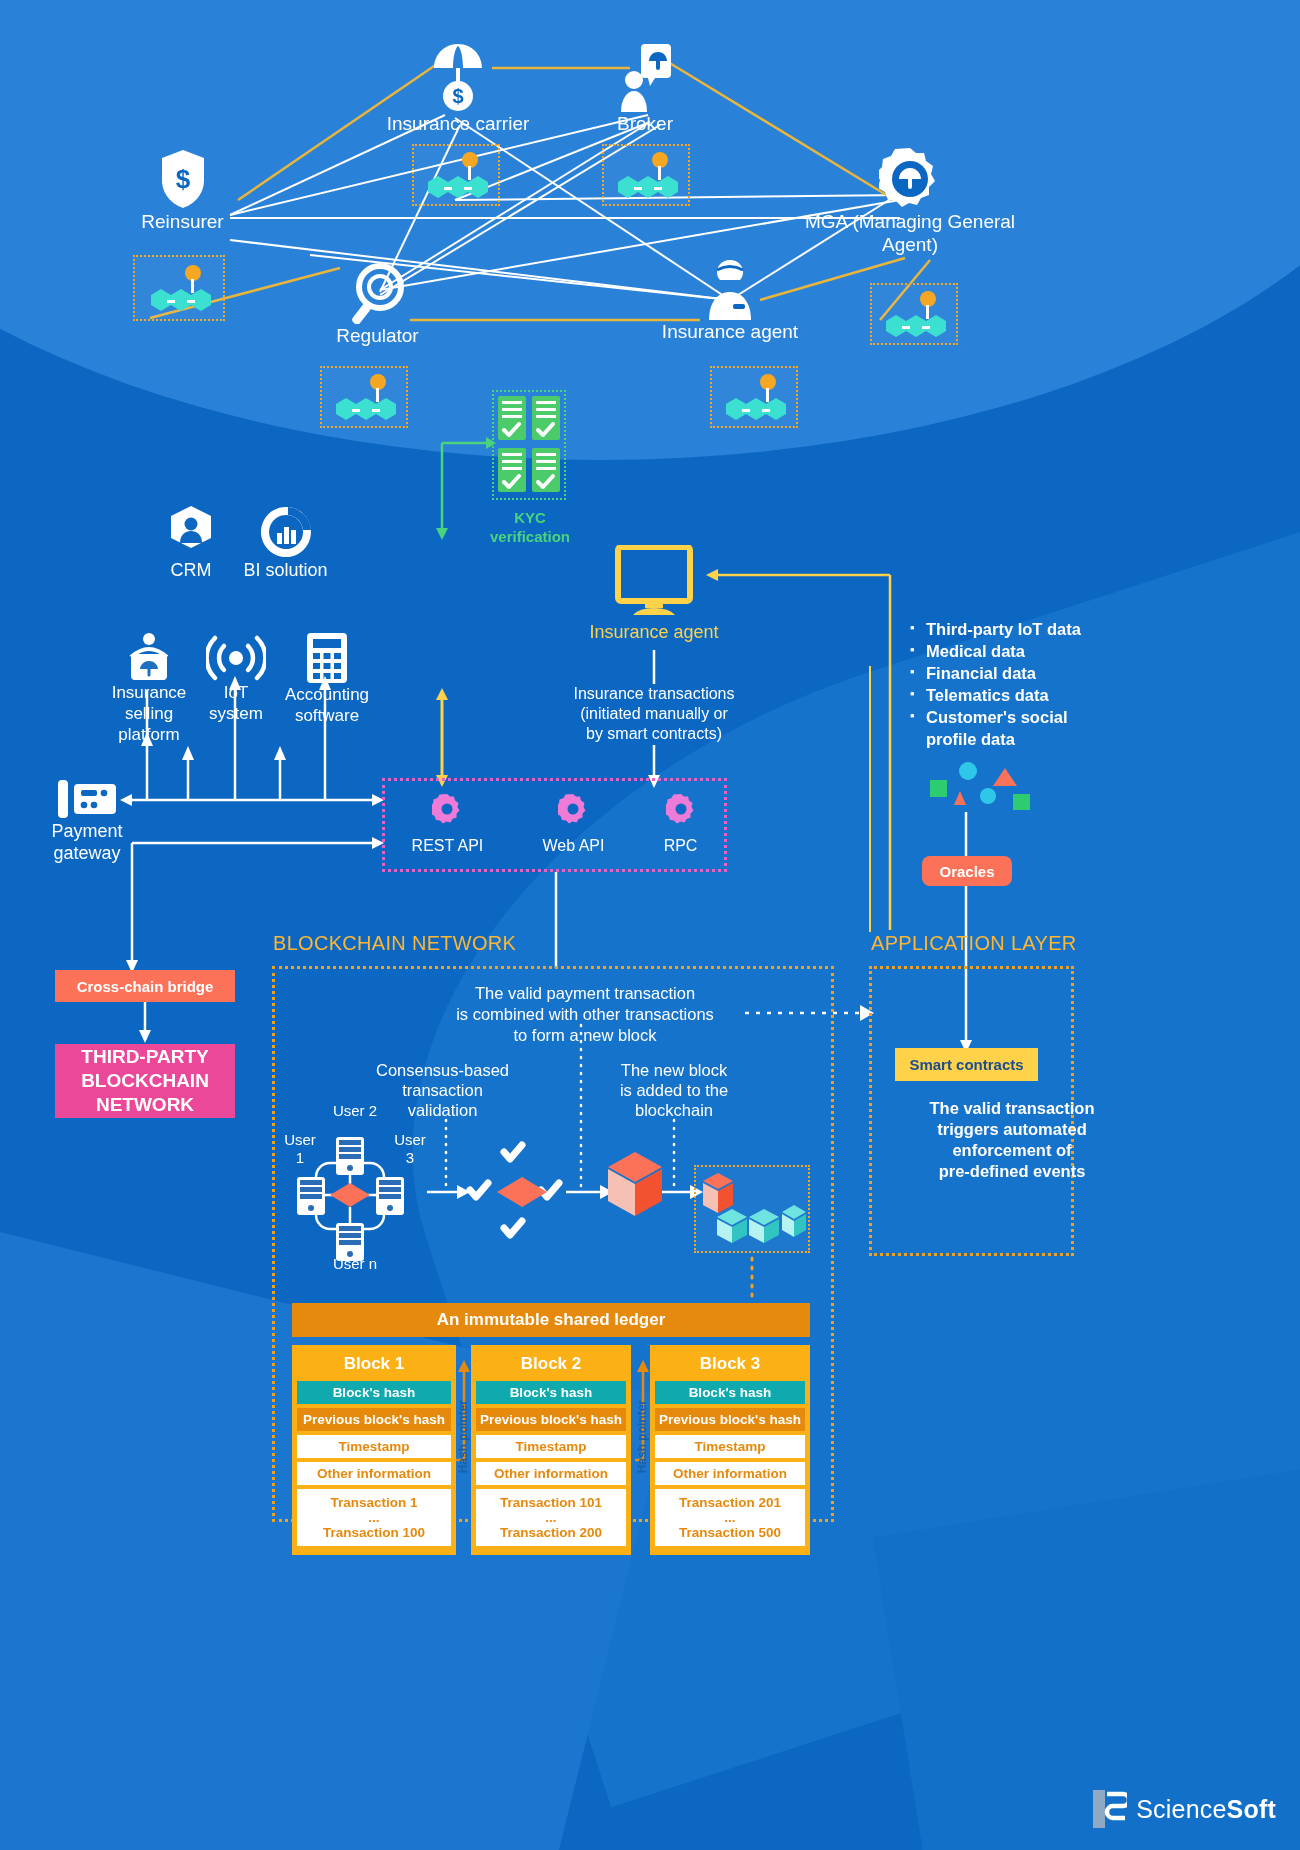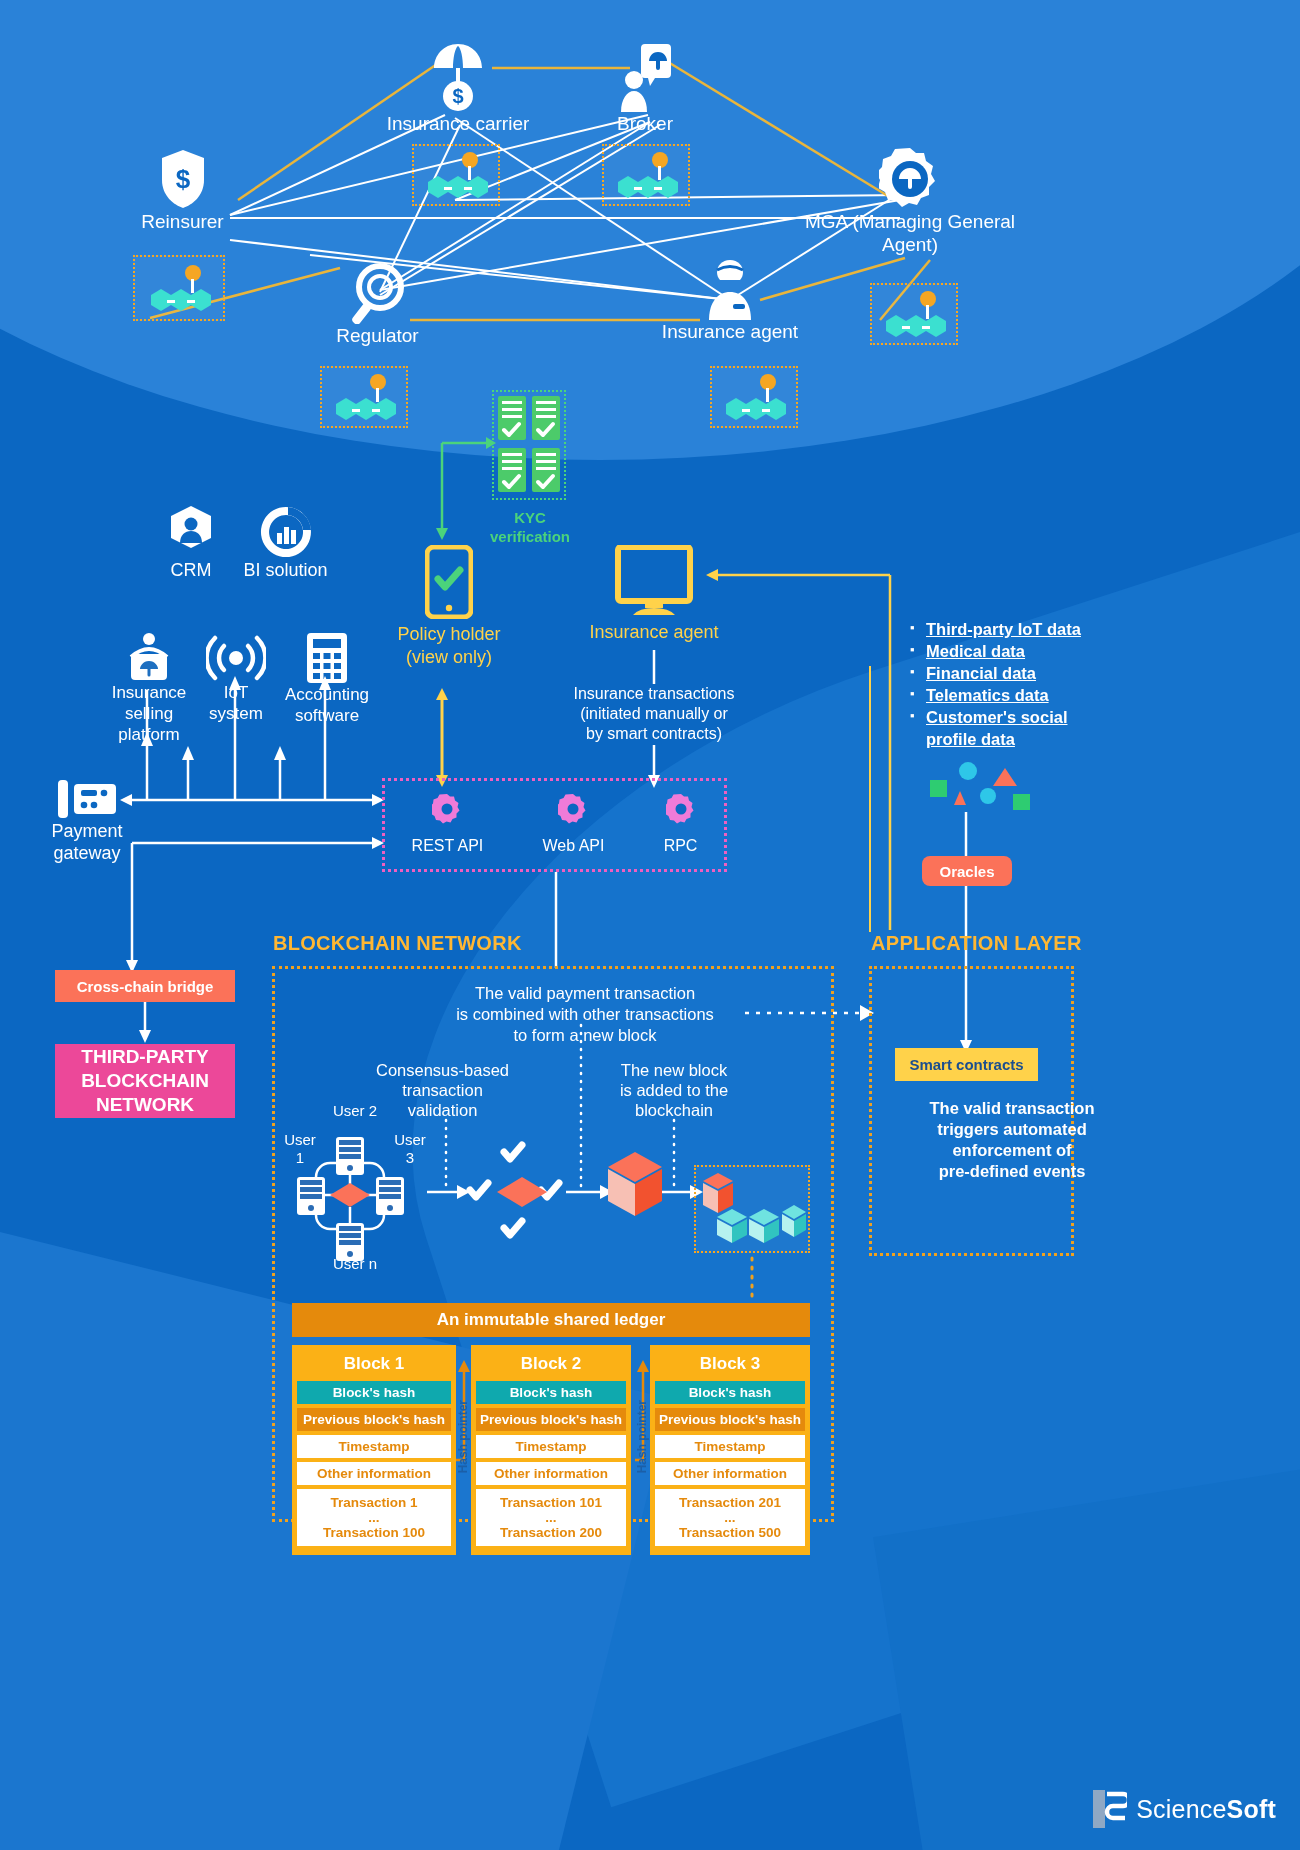--- a/index.html
+++ b/index.html
@@ -56,21 +56,21 @@
 
   .pill {
     position: absolute; display:flex; align-items:center; justify-content:center;
     font-weight: bold; font-size: 15px; text-align: center;
   }
   .pill-red { background:#fb7259; color:#ffffff; }
   .pill-red-big { background:#ec4899; color:#ffffff; font-size:19px; line-height:24px; }
   .pill-yellow { background:#ffd24a; color:#1b4e8f; }
 
   .sect-title {
-    position:absolute; color:#ffb733; font-weight:bold; font-size:20px; letter-spacing:.3px;text-align:right;
+    position:absolute; color:#ffb733; font-weight:normal; font-size:20px; letter-spacing:.3px;text-align:right;
   }
   .dbox { position:absolute; border:3px dotted #f0a11e; }
   .dbox-pink { position:absolute; border:3px dotted #ef5fc0; }
 
   
   .ledger-bar {
     position:absolute; background:#e58a0c; color:#fff; font-weight:bold;
     font-size:17px; display:flex; align-items:center; justify-content:center;
   }
   .block {
@@ -84,21 +84,21 @@
     text-align:center; padding:4px 0; margin-bottom:4px;
   }
   .row.teal { background:#0fa9ae; color:#fff; }
   .row.org { background:#e58a0c; color:#fff; }
   .row.multi { line-height:15px; padding:6px 0; }
   .hashptr {
     position:absolute; color:#1b5fa8; font-weight:bold; font-size:12px;
     writing-mode: vertical-rl; text-orientation: mixed; transform: rotate(180deg);
   }
   .bullets {
-    position:absolute; color:#fff; font-size:16.5px; line-height:22px; font-weight:bold;text-decoration:underline;
+    position:absolute; color:#fff; font-size:16.5px; line-height:22px; font-weight:bold;
   }
   .bullets li { list-style:none; position:relative; padding-left:16px; }
   .bullets li:before {
     content:"\25AA"; position:absolute; left:0; top:-1px; color:#fff; font-size:13px;
   }
   .logo { position:absolute; right:24px; bottom:22px; display:flex; align-items:center; gap:9px; }
   .logo-mark { width:34px; height:38px; }
   .logo-text { color:#fff; font-size:25px; letter-spacing:.2px; }
   .logo-text b { font-weight:bold; }
 </style>
@@ -384,31 +384,20 @@
       <circle cx="48" cy="15" r="3.3" fill="#0b67c2"></circle>
       <circle cx="28" cy="27" r="3.3" fill="#0b67c2"></circle>
       <circle cx="38" cy="27" r="3.3" fill="#0b67c2"></circle>
     </svg>
     <div class="node-label" style="font-size:18px; line-height:22px;">
       <div>Payment</div>
       <div>gateway</div>
     </div>
   </div>
 
-  <div class="node" style="left:390px; top:545px; width:118px;">
-    <svg class="ico" width="48" height="74" viewBox="0 0 48 74">
-      <rect x="2" y="2" width="44" height="70" rx="7" fill="none" stroke="#ffd24a" stroke-width="5"></rect>
-      <circle cx="24" cy="63" r="3.2" fill="#ffd24a"></circle>
-      <path d="M13 34 l7 8 15 -17" fill="none" stroke="#4bd37b" stroke-width="7" stroke-linecap="round" stroke-linejoin="round"></path>
-    </svg>
-    <div class="node-label yellow" style="font-size:18px; line-height:23px; margin-top:4px;">
-      <div>Policy holder</div>
-      <div>(view only)</div>
-    </div>
-  </div>
 
   <div class="node" style="left:574px; top:545px; width:160px;">
     <svg class="ico" width="90" height="76" viewBox="0 0 90 76">
       <rect x="9" y="2" width="72" height="54" rx="3" fill="none" stroke="#ffd24a" stroke-width="6"></rect>
       <rect x="36" y="56" width="18" height="7" fill="#ffd24a"></rect>
       <path d="M24 70 q6 -7 21 -7 t21 7 z" fill="#ffd24a"></path>
     </svg>
     <div class="node-label yellow" style="font-size:18px;">Insurance agent</div>
   </div>
 

